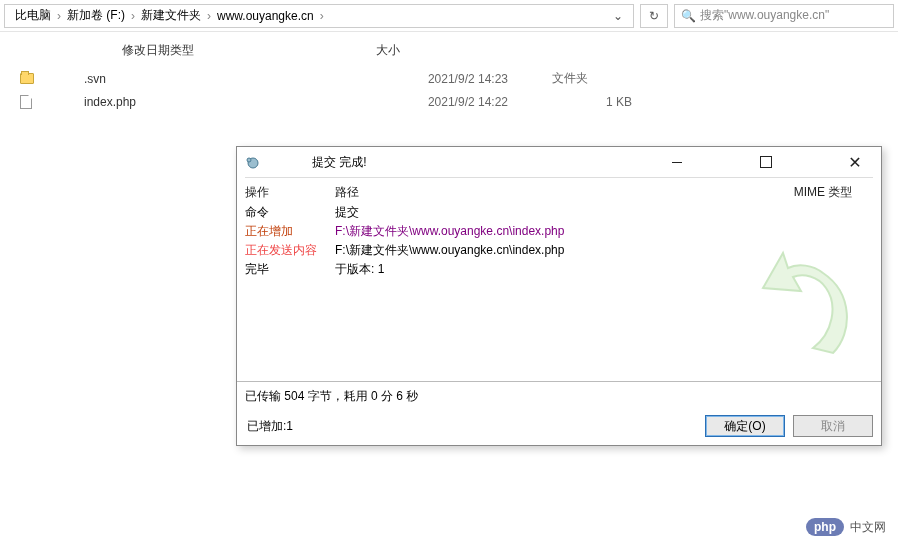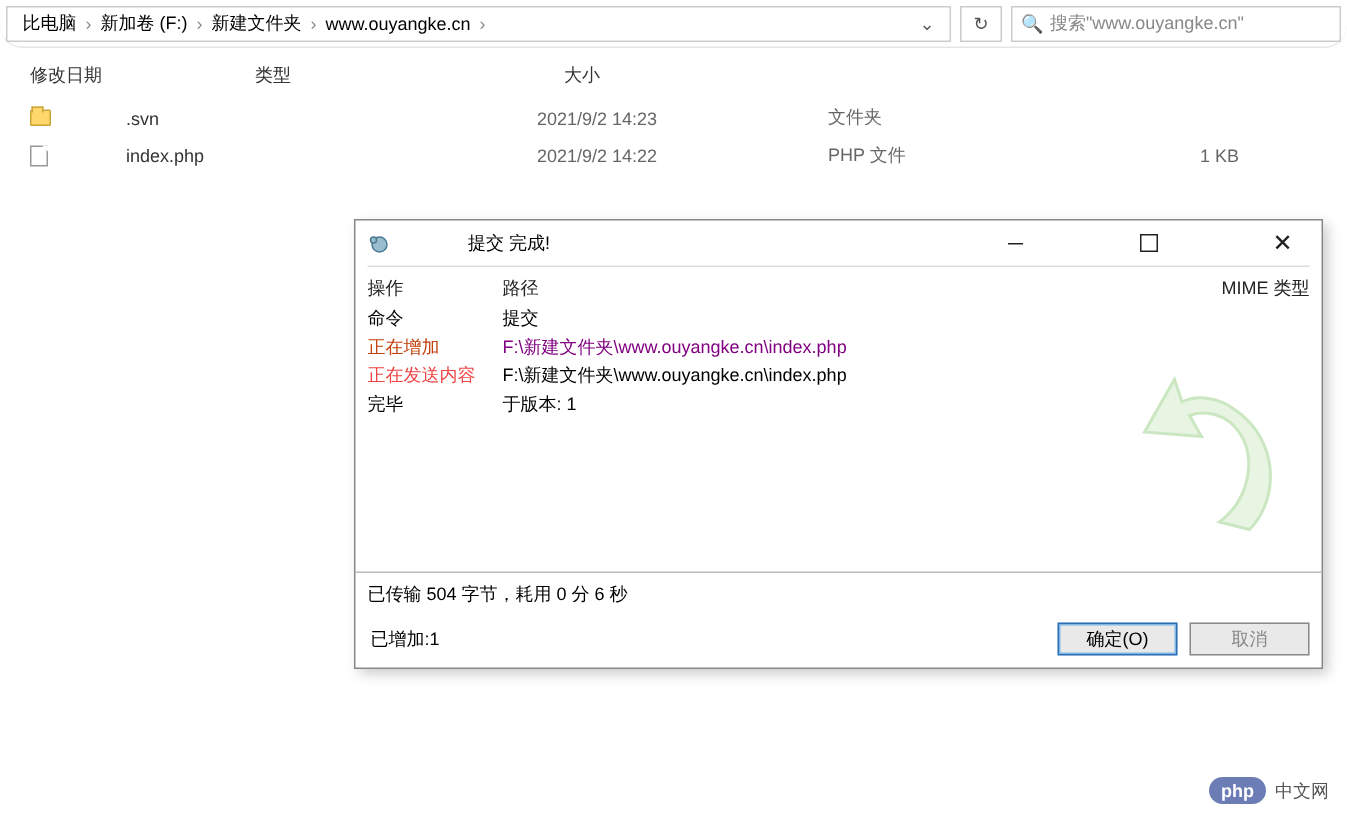--- a/index.html
+++ b/index.html
@@ -1,31 +1,31 @@
 <!DOCTYPE html>
 <html><head>
 <meta charset="utf-8">
 <style>
 * { box-sizing: border-box; margin: 0; padding: 0; font-family: "Microsoft YaHei", "Segoe UI", sans-serif; font-size: 12px; }
 body { background: #fff; width: 898px; height: 546px; overflow: hidden; position: relative; }
 
 
-.topbar { display: flex; align-items: center; height: 32px; border-bottom: 1px solid #e5e5e5; padding: 0 4px; border-radius: 15px; }
+.topbar { display: flex; align-items: center; height: 32px; border-bottom: 1px solid #e5e5e5; padding: 0 4px; }
 .breadcrumb { display: flex; align-items: center; flex: 0 0 630px; height: 24px; border: 1px solid #ccc; margin-right: 6px; padding: 0 6px; }
 .breadcrumb .crumb { padding: 0 4px; color: #000; cursor: default; }
 .breadcrumb .sep { color: #888; padding: 0 2px; }
 .dropbtn { width: 18px; text-align: center; color: #555; cursor: pointer; }
 .refresh { width: 28px; height: 24px; border: 1px solid #ccc; display:flex; align-items:center; justify-content:center; margin-right: 6px; cursor: pointer; color:#555;}
 .searchbox { flex: 1; height: 24px; border: 1px solid #ccc; display: flex; align-items: center; padding: 0 6px; color: #888; }
 .searchbox .mag { margin-right: 4px; }
 
 
 .headers { display: flex; padding: 10px 20px 6px 20px; color: #444; border-bottom: 1px solid transparent; }
 .col-name { width: 250px; }
-.col-date { width: 150px; }
+.col-date { width: 150px; text-align: right; }
 .col-type { width: 150px; }
 .col-size { width: 80px; text-align: right; }
 .headers > div { color: #333; }
 
 
 .filerow { display: flex; padding: 4px 20px; align-items: center; color: #333; gap: 44px; }
 .filerow .icon { width: 20px; display:inline-flex; align-items:center; }
 .filerow .fname { width: 230px; }
 .filerow .col-date, .filerow .col-type { color: #666; }
 .filerow .col-size { color: #666; }
@@ -40,21 +40,21 @@
 .titleicon { width:16px; height:16px; margin-right:6px; display:flex; align-items:center; justify-content:center;}
 .titlebar .title { flex: 1; color: #000; }
 .winbtn { width: 44px; height: 28px; display:flex; align-items:center; justify-content:center; cursor:pointer; color:#222;}
 .winbtn.min::before { content:""; width:10px; border-top:1px solid #222; display:block;}
 .winbtn.max::before { content:""; width:10px; height:10px; border:1px solid #222; display:block;}
 .winbtn.close { font-size:16px; }
 .dialog-body { flex:1; border-top:1px solid #ddd; margin: 0 8px; padding-top:4px; position:relative; overflow:hidden;}
 .loghdr { display:flex; color:#222; padding: 2px 0; }
 .loghdr .op { width: 90px; }
 .loghdr .path { flex:1; }
-.loghdr .mime { width: 100px; text-align:right; }
+.loghdr .mime { width: 100px; text-align:center; }
 .logrow { display:flex; padding: 1px 0; }
 .logrow .op { width: 90px; }
 .logrow .path { flex:1; }
 .op-cmd { color:#000; }
 .op-add { color:#c2410c; }
 .op-send { color:#ef4444; }
 .op-done { color:#000; }
 .path-purple { color:#800080; }
 .path-black { color:#000; }
 .arrow-bg { position:absolute; right:10px; bottom:10px; width:120px; height:120px; opacity:0.6; pointer-events:none;}
@@ -107,21 +107,20 @@
   <span class="col-date">2021/9/2 14:23</span>
   <span class="col-type">文件夹</span>
   <span class="col-size"></span>
 </div>
 <div class="filerow">
   <span class="icon">
       <span class="file-icon"></span>
     </span>
   <span class="fname">index.php</span>
   <span class="col-date">2021/9/2 14:22</span>
-  <span class="col-type">PHP 文件</span>
   <span class="col-size">1 KB</span>
 </div>
 
 <div class="dialog">
   <div class="titlebar">
     <span class="titleicon">
       <svg width="16" height="16" viewBox="0 0 16 16">
           <circle cx="8" cy="9" r="5" fill="#9bbecf" stroke="#4a7a92"></circle>
           <circle cx="4" cy="6" r="2" fill="#9bbecf" stroke="#4a7a92"></circle>
         </svg>

